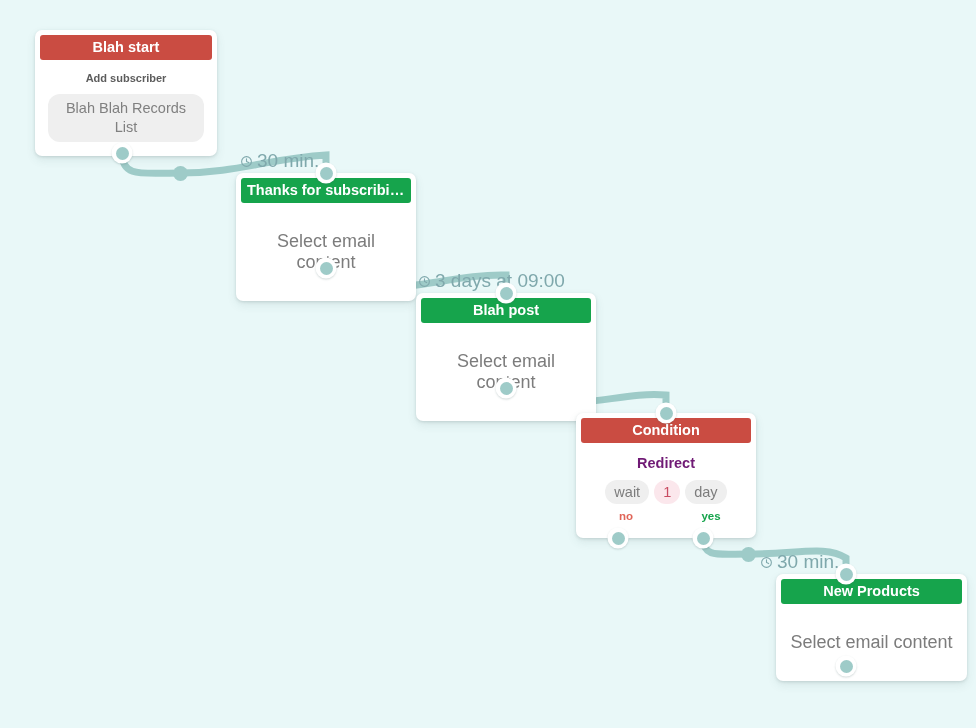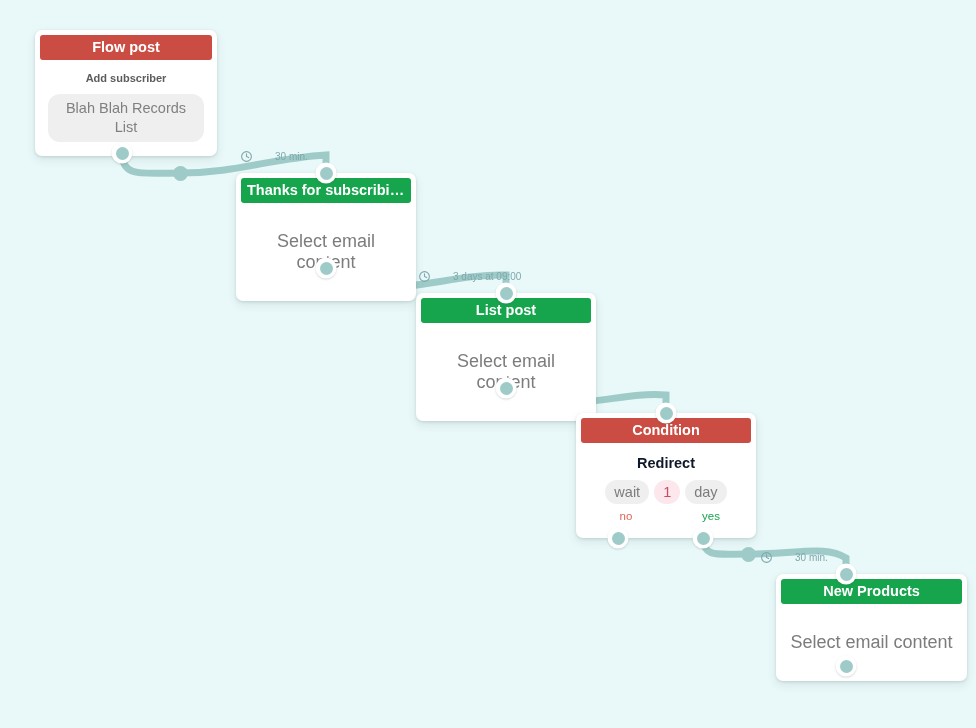--- a/index.html
+++ b/index.html
@@ -87,21 +87,21 @@
   .placeholder-text {
     font-size: 18px;
     color: #7c7c7c;
     padding: 16px 0 14px 0;
   }
 
   
   .cond-title {
     font-size: 14.5px;
     font-weight: bold;
-    color: #0f172a;
+    color: #701a75;
     margin-bottom: 9px;
   }
   .cond-expr {
     display: flex;
     justify-content: center;
     gap: 5px;
   }
   .cond-chip {
     background: #efefef;
     border-radius: 12px;
@@ -111,20 +111,21 @@
     padding: 3px 9px;
   }
   .cond-chip.value {
     background: #fbe7ec;
     color: #c94c62;
   }
   .branch-labels {
     position: relative;
     height: 18px;
     margin-top: 6px;
+    font-weight: bold;
   }
   .branch-label {
     position: absolute;
     font-size: 11.5px;
     transform: translateX(-50%);
   }
   .branch-label.no  { color: #e06558; }
   .branch-label.yes { color: #16a44c; }
 
   
@@ -160,22 +161,22 @@
     width: 15px;
     height: 15px;
     background: #9ecbc8;
   }
 
   
   .delay {
     position: absolute;
     display: flex;
     align-items: center;
-    gap: 22px;
-    font-size: 10px;
+    gap: 4px;
+    font-size: 19px;
     color: #7fa8ac;
     white-space: nowrap;
     z-index: 4;
   }
   .delay svg { display: block; }
 </style>
 </head>
 <body>
 
 <div id="canvas">
@@ -187,36 +188,36 @@
 
       <path d="M326,268 C326,293 346,288 376,288 C426,288 460,274 506,275 L506,293"></path>
 
       <path d="M506,388 C506,410 526,404 550,404 C600,404 630,392 666,395 L666,413"></path>
 
       <path d="M703,538 C703,558 718,554 748,554 C798,554 826,545 846,558 L846,574"></path>
     </g>
   </svg>
 
   <div class="node" style="left:35px; top:30px; width:182px;">
-    <div class="node-header red">Flow post</div>
+    <div class="node-header red">Blah start</div>
     <div class="node-body">
       <div class="node-title">Add subscriber</div>
       <div class="chip-list">Blah Blah Records List</div>
     </div>
   </div>
 
   <div class="node" style="left:236px; top:173px; width:180px;">
     <div class="node-header green">Thanks for subscribin...</div>
     <div class="node-body">
       <div class="placeholder-text">Select email content</div>
     </div>
   </div>
 
   <div class="node" style="left:416px; top:293px; width:180px;">
-    <div class="node-header green">List post</div>
+    <div class="node-header green">Blah post</div>
     <div class="node-body">
       <div class="placeholder-text">Select email content</div>
     </div>
   </div>
 
   <div class="node" style="left:576px; top:413px; width:180px;">
     <div class="node-header red">Condition</div>
     <div class="node-body" style="padding:12px 8px 10px 8px;">
       <div class="cond-title">Redirect</div>
       <div class="cond-expr">

